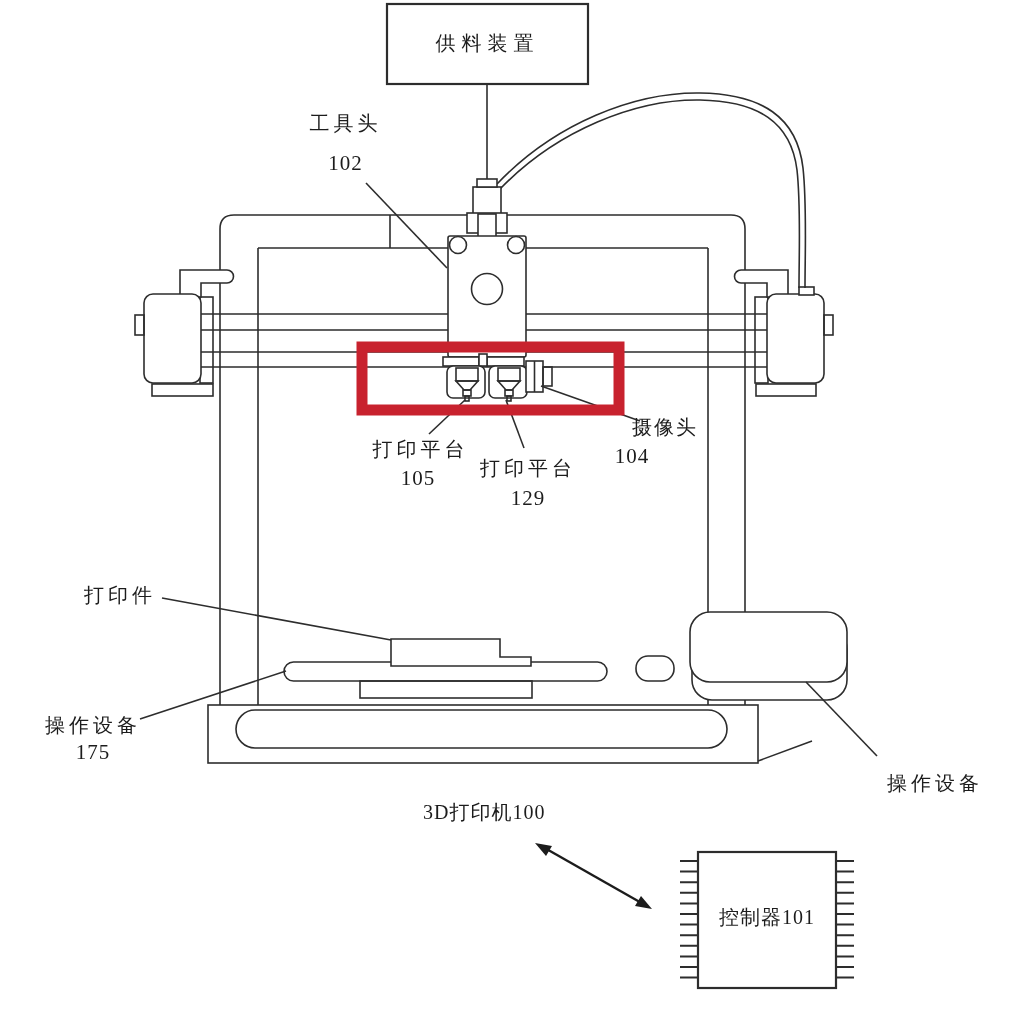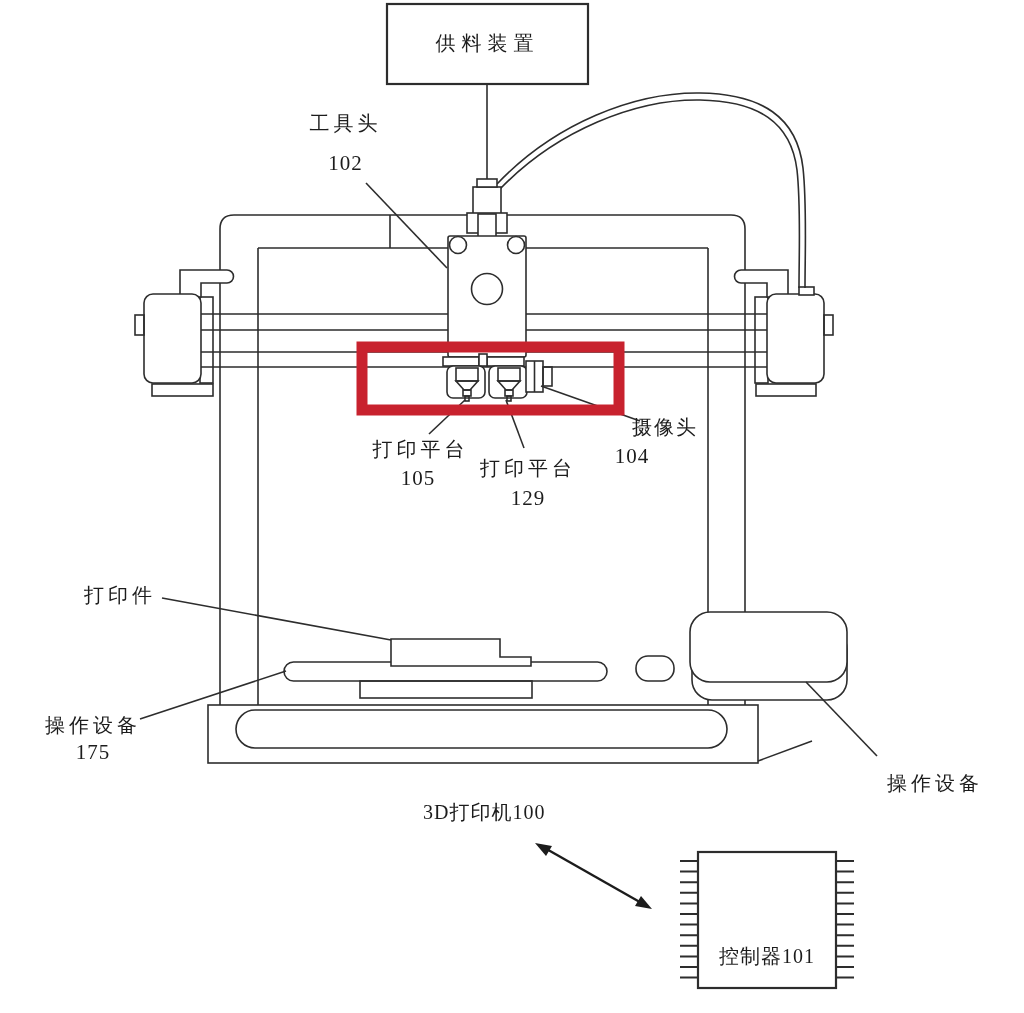--- a/index.html
+++ b/index.html
@@ -155,15 +155,15 @@
 
 <div class="lbl" style="left:65px;top:584px;width:110px;">打印件</div>
 
 <div class="lbl" style="left:38px;top:714px;width:110px;">操作设备</div>
 <div class="num" style="left:38px;top:740px;width:110px;">175</div>
 
 <div class="lbl" style="left:868px;top:772px;width:115px;text-align:right;">操作设备</div>
 
 <div class="lbl" style="left:423px;top:801px;letter-spacing:1px;text-align:center;">3D打印机100</div>
 
-<div class="lbl" style="left:700px;top:906px;width:134px;letter-spacing:1px;margin-top:39px;">控制器101</div>
+<div class="lbl" style="left:700px;top:906px;width:134px;letter-spacing:1px;">控制器101</div>
 
 </div>
 
 </body></html>

